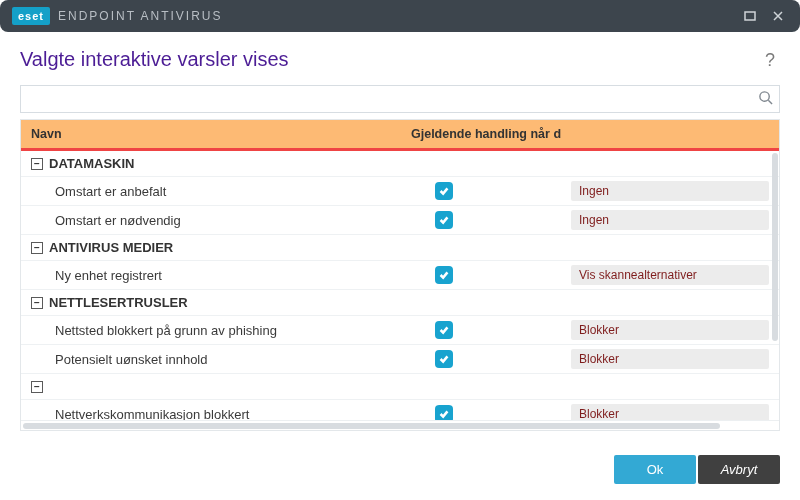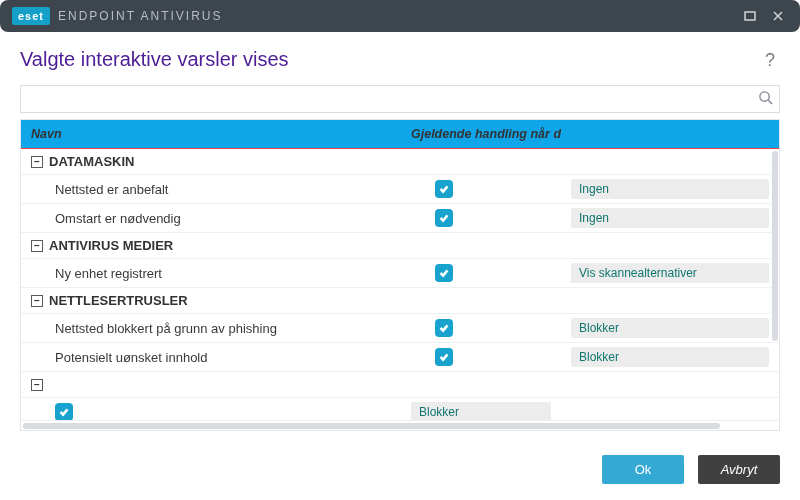--- a/index.html
+++ b/index.html
@@ -13,38 +13,38 @@
   .titlebar-btn svg { width: 12px; height: 12px; stroke: currentColor; fill: none; stroke-width: 1.5; }
   .header { padding: 16px 20px 14px 20px; display: flex; align-items: center; }
   .header h1 { font-size: 20px; font-weight: 400; color: #4c1d95; flex: 1; }
   .help { width: 20px; height: 20px; color: #7a7a7a; font-size: 18px; text-align: center; }
   .content { flex: 1; padding: 0 20px 10px 20px; display: flex; flex-direction: column; overflow: hidden; }
   .searchbar { position: relative; height: 28px; border: 1px solid #d7dde2; background: #fff; margin-bottom: 6px; }
   .searchbar input { border: 0; width: 100%; height: 100%; padding: 0 30px 0 8px; outline: none; font-size: 13px; }
   .searchbar .s-icon { position: absolute; right: 6px; top: 50%; transform: translateY(-50%); color: #888; }
   .table-wrap { border: 1px solid #e3e7ea; overflow: hidden; flex: 1; display: flex; flex-direction: column; }
   .cols { display: grid; grid-template-columns: 380px 160px 1fr; }
-  .thead { background: #0ea5e9; border-bottom: 1px solid #ef4444; font-style: italic; }
+  .thead { background: #fdba74; border-bottom: 3px solid #ef4444; }
   .th { padding: 7px 10px; font-weight: 600; color: #333; font-size: 12.5px; white-space: nowrap; overflow: hidden; }
   .rows { overflow-y: auto; flex: 1; position: relative; }
   .row { border-bottom: 1px solid #eef1f3; align-items: center; min-height: 26px; }
   .cell { padding: 4px 10px; display: flex; align-items: center; }
   .cat .cell-name { font-weight: 700; color: #333; }
   .cell-name { gap: 6px; }
   .indent { width: 18px; display: inline-block; }
   .toggle-box { width: 12px; height: 12px; border: 1px solid #5a5a5a; display: inline-flex; align-items: center; justify-content: center; font-size: 10px; line-height: 1; color: #333; background:#fff; }
   .chk { width: 18px; height: 18px; border-radius: 4px; background: #18a3cf; display: inline-flex; align-items: center; justify-content: center; }
   .chk svg { width: 12px; height: 12px; stroke: #fff; stroke-width: 3; fill: none; }
   .cell-ask { justify-content: flex-start; padding-left: 34px; }
-  .action-field { background: #ececec; color: #0f766e; padding: 3px 8px; border-radius: 2px; font-size: 12px; width: 100%; }
+  .action-field { background: #ececec; color: #7f1d1d; padding: 3px 8px; border-radius: 2px; font-size: 12px; width: 100%; }
   .hscroll { height: 10px; background: #fff; border-top: 1px solid #eceff1; position: relative; }
   .hscroll-thumb { position: absolute; left: 2px; top: 2px; height: 6px; width: 92%; background: #d8dce0; border-radius: 3px; }
   .vscroll { position: absolute; right: 0; top: 0; bottom: 0; width: 8px; }
   .vscroll-thumb { position: absolute; right: 1px; top: 2px; width: 6px; height: 70%; background: #d8dce0; border-radius: 3px; }
-  .footer { padding: 14px 20px 16px 20px; display: flex; justify-content: flex-end; gap: 14px; background: #fff; }
+  .footer { padding: 14px 20px 16px 20px; display: flex; justify-content: flex-end; gap: 2px; background: #fff; }
   .btn { min-width: 82px; padding: 7px 18px; font-size: 13px; border: 0; border-radius: 2px; cursor: pointer; color: #fff; }
   .btn-primary { background: #33a9d4; }
   .btn-secondary { background: #404040; font-style: italic; }
 </style>
 </head>
 <body>
 
 <div class="window">
 
   <div class="titlebar">
@@ -94,21 +94,21 @@
             <div class="cell cell-name">
               <span class="toggle-box">−</span>
               <span>DATAMASKIN</span>
             </div>
             <div class="cell"></div>
             <div class="cell"></div>
           </div>
           <div class="cols row">
             <div class="cell cell-name">
               <span class="indent"></span>
-              <span>Nettsted er anbefalt</span>
+              <span>Omstart er anbefalt</span>
             </div>
             <div class="cell cell-ask">
               <span class="chk">
                 <svg viewBox="0 0 14 14">
                   <path d="M3 7 L6 10 L11 4"></path>
                 </svg>
               </span>
             </div>
             <div class="cell">
               <span class="action-field">Ingen</span>
@@ -195,20 +195,24 @@
             </div>
           </div>
           <div class="cols row cat">
             <div class="cell cell-name">
               <span class="toggle-box">−</span>
             </div>
             <div class="cell"></div>
             <div class="cell"></div>
           </div>
           <div class="cols row">
+            <div class="cell cell-name">
+              <span class="indent"></span>
+              <span>Nettverkskommunikasjon blokkert</span>
+            </div>
             <div class="cell cell-ask">
               <span class="chk">
                 <svg viewBox="0 0 14 14">
                   <path d="M3 7 L6 10 L11 4"></path>
                 </svg>
               </span>
             </div>
             <div class="cell">
               <span class="action-field">Blokker</span>
             </div>

